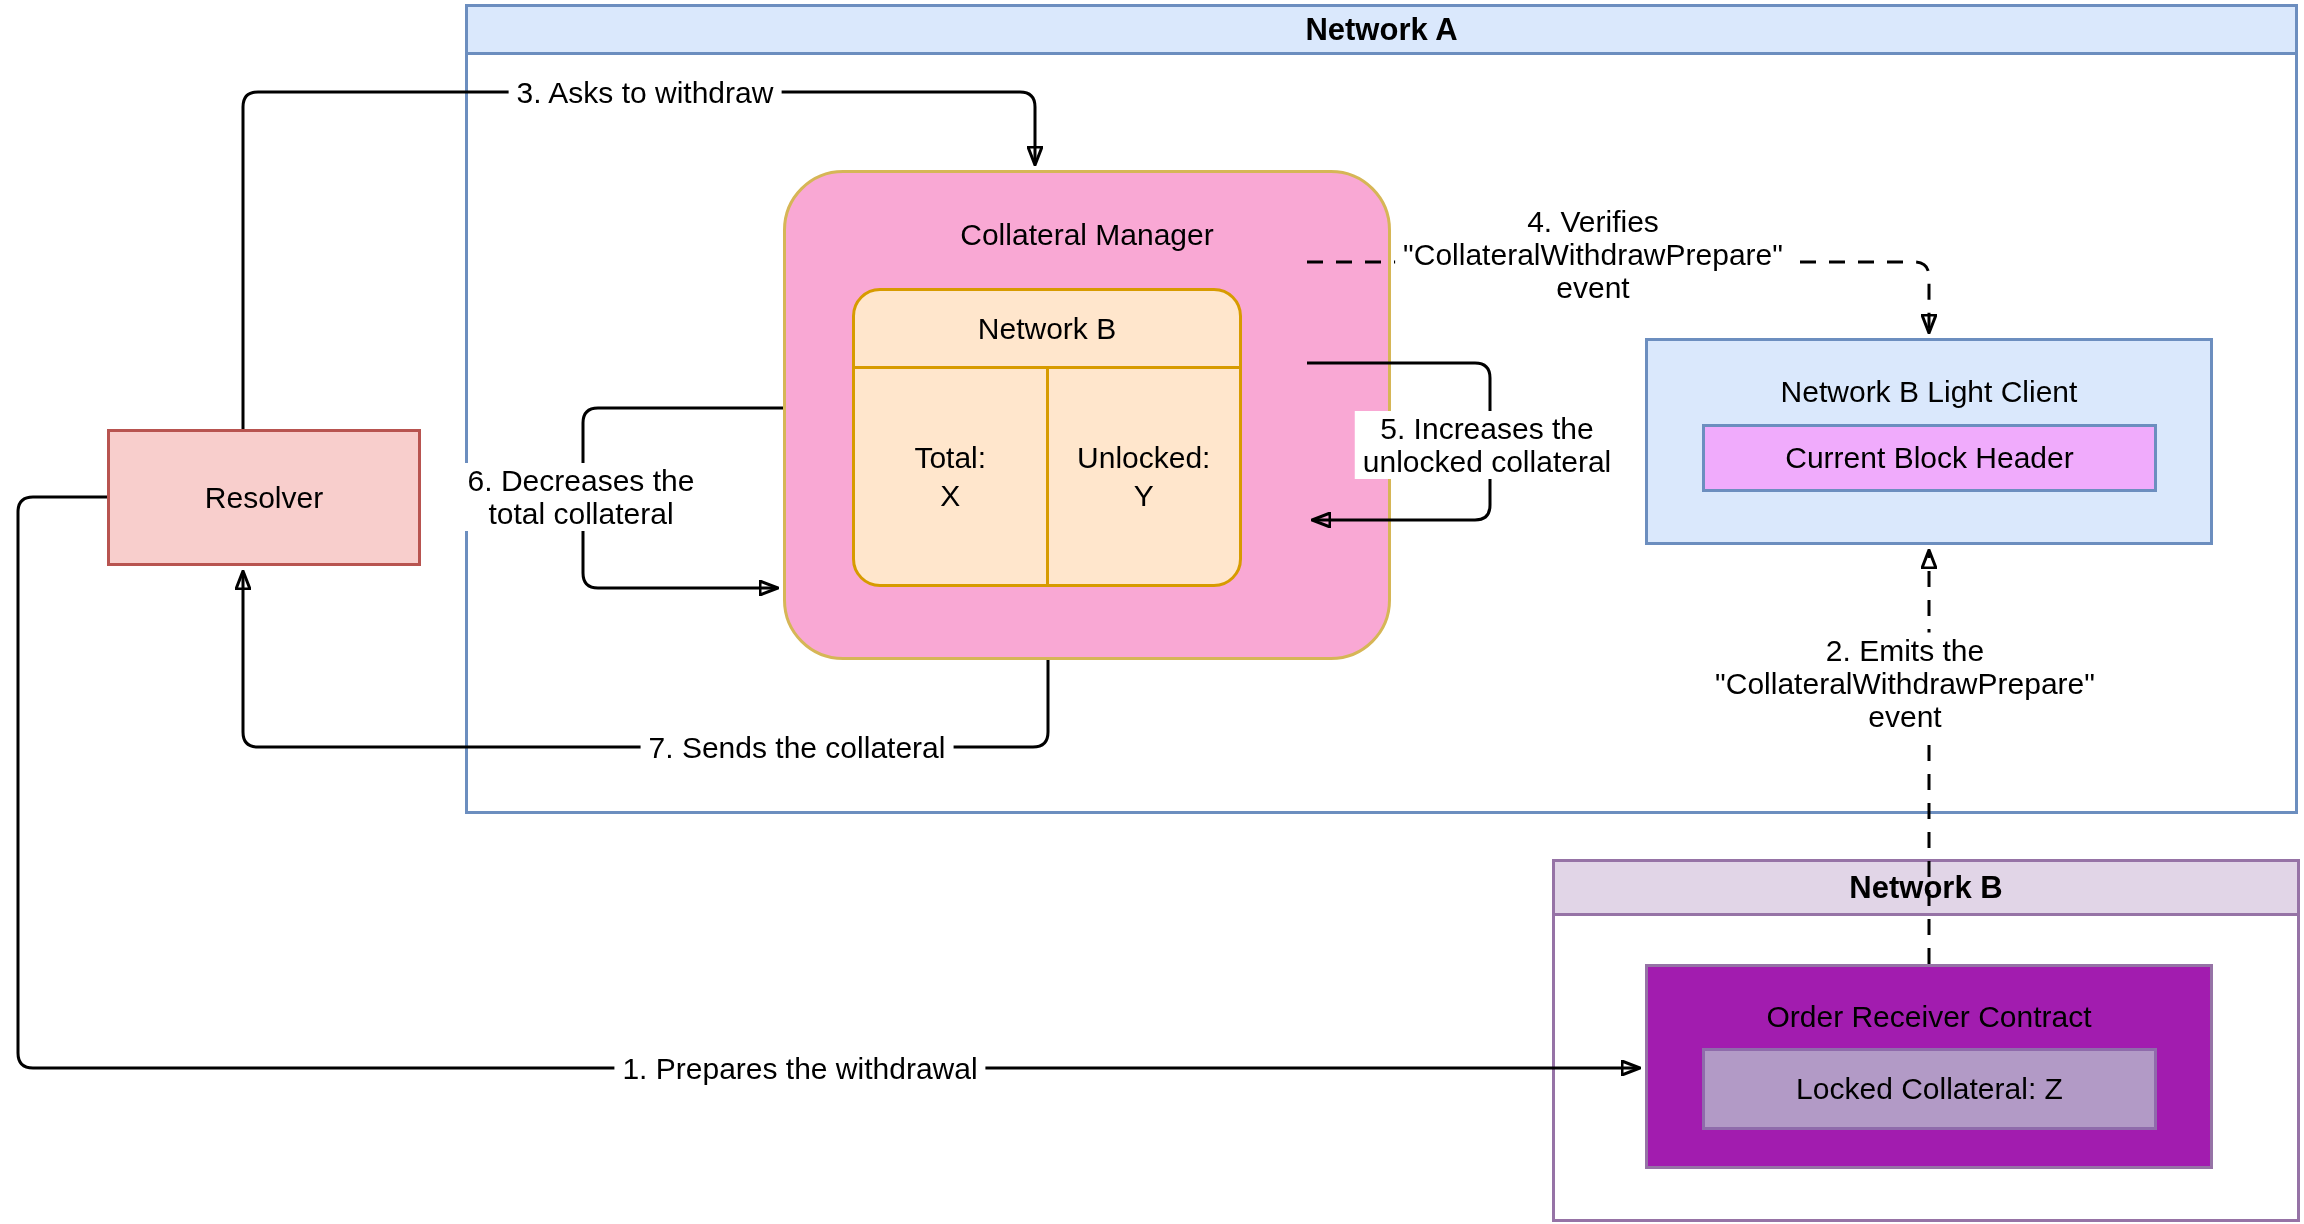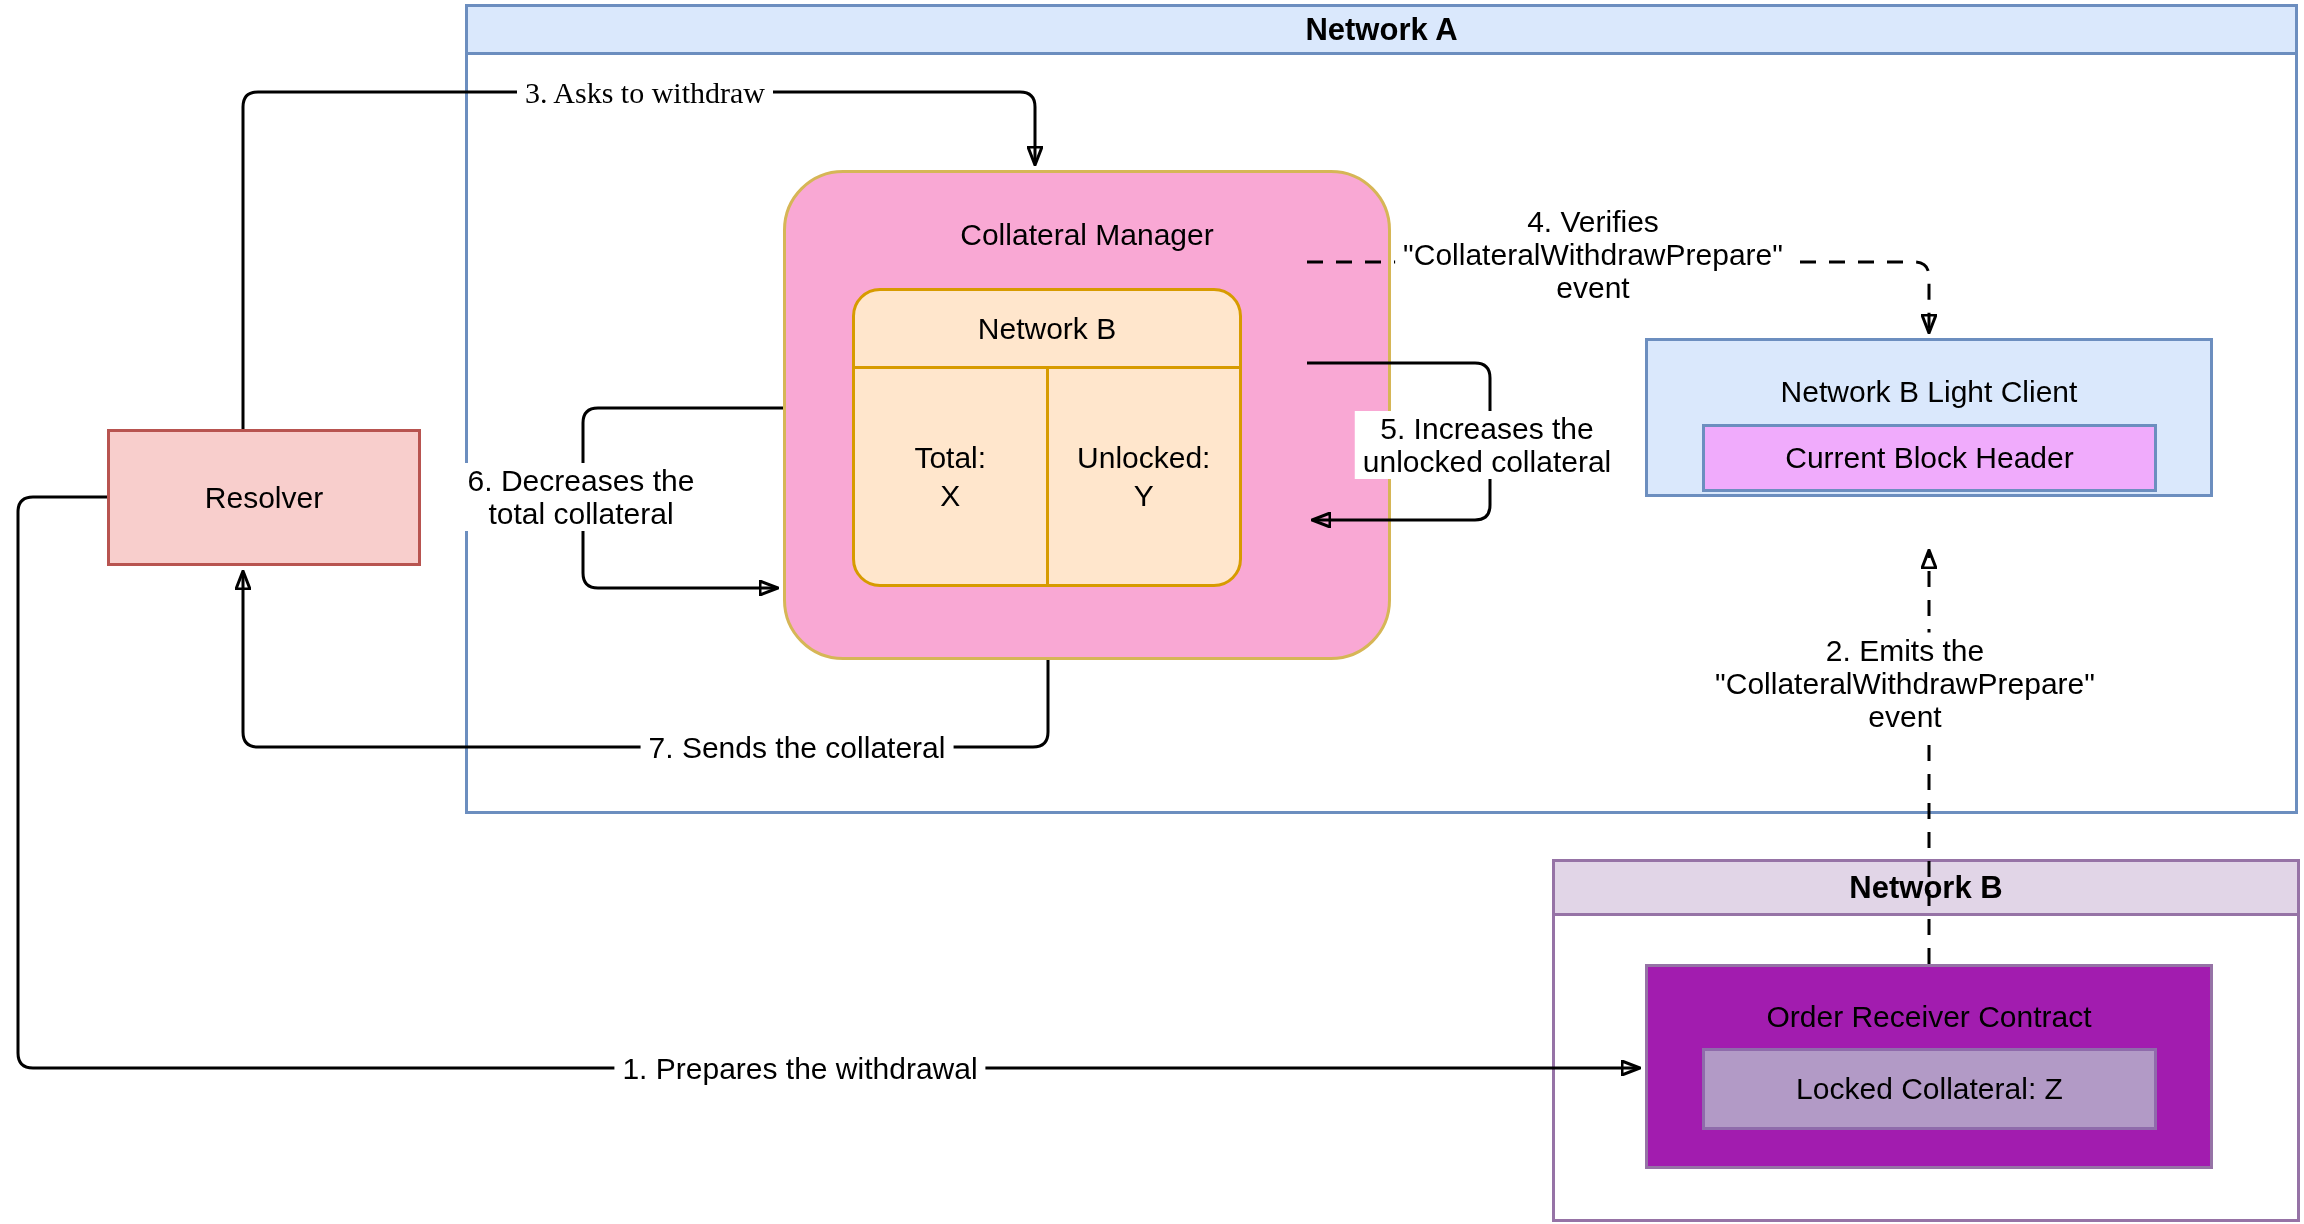--- a/index.html
+++ b/index.html
@@ -67,21 +67,21 @@
           <div>X</div>
         </div>
         <div class="cm-cell">
           <div>Unlocked:</div>
           <div>Y</div>
         </div>
       </div>
     </div>
   </div>
 
-  <div class="node" style="left:1645px;top:338px;width:568px;height:159px;background:#dae8fc;border-color:#6c8ebf;">
+  <div class="node" style="left:1645px;top:338px;width:568px;height:207px;background:#dae8fc;border-color:#6c8ebf;">
     <div class="node-title" style="top:33px;">
       <span>Network B Light Client</span>
     </div>
     <div class="node center-label" style="left:54px;top:83px;width:455px;height:68px;background:#f0abfc;border-color:#6c8ebf;">
       <span>Current Block Header</span>
     </div>
   </div>
 
   <div class="node" style="left:1645px;top:964px;width:568px;height:205px;background:#a21caf;border-color:#9673a6;">
     <div class="node-title" style="top:32px;">
@@ -100,21 +100,21 @@
     </defs>
     <path d="M 243 429 L 243 107 Q 243 92 258 92 L 1020 92 Q 1035 92 1035 107 L 1035 164" marker-end="url(#arrow)"></path>
     <path d="M 1048 660 L 1048 732 Q 1048 747 1033 747 L 258 747 Q 243 747 243 732 L 243 572" marker-end="url(#arrow)"></path>
     <path d="M 107 497 L 33 497 Q 18 497 18 512 L 18 1053 Q 18 1068 33 1068 L 1639 1068" marker-end="url(#arrow)"></path>
     <path d="M 783 408 L 598 408 Q 583 408 583 423 L 583 573 Q 583 588 598 588 L 777 588" marker-end="url(#arrow)"></path>
     <path d="M 1307 363 L 1475 363 Q 1490 363 1490 378 L 1490 505 Q 1490 520 1475 520 L 1313 520" marker-end="url(#arrow)"></path>
     <path class="dashed" d="M 1307 262 L 1914 262 Q 1929 262 1929 277 L 1929 332" marker-end="url(#arrow)"></path>
     <path class="dashed" d="M 1929 964 L 1929 551" marker-end="url(#arrow)"></path>
   </svg>
 
-  <div class="edge-label" style="left:645px;top:92px;font-family:Liberation Serif, serif;">
+  <div class="edge-label" style="left:645px;top:92px;">
     <span>3. Asks to withdraw</span>
   </div>
 
   <div class="edge-label" style="left:1593px;top:254px;">
     <div>4. Verifies</div>
     <div>"CollateralWithdrawPrepare"</div>
     <div>event</div>
   </div>
 
   <div class="edge-label" style="left:1487px;top:445px;">

